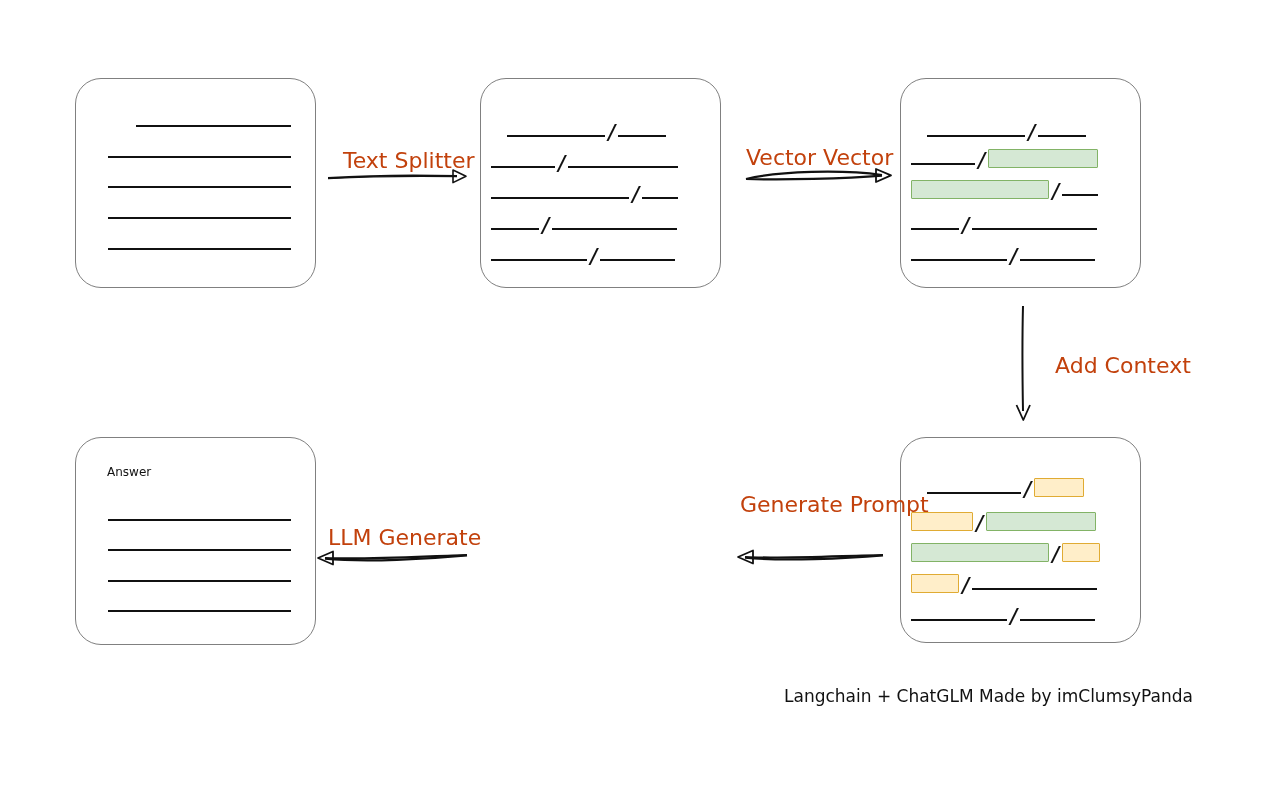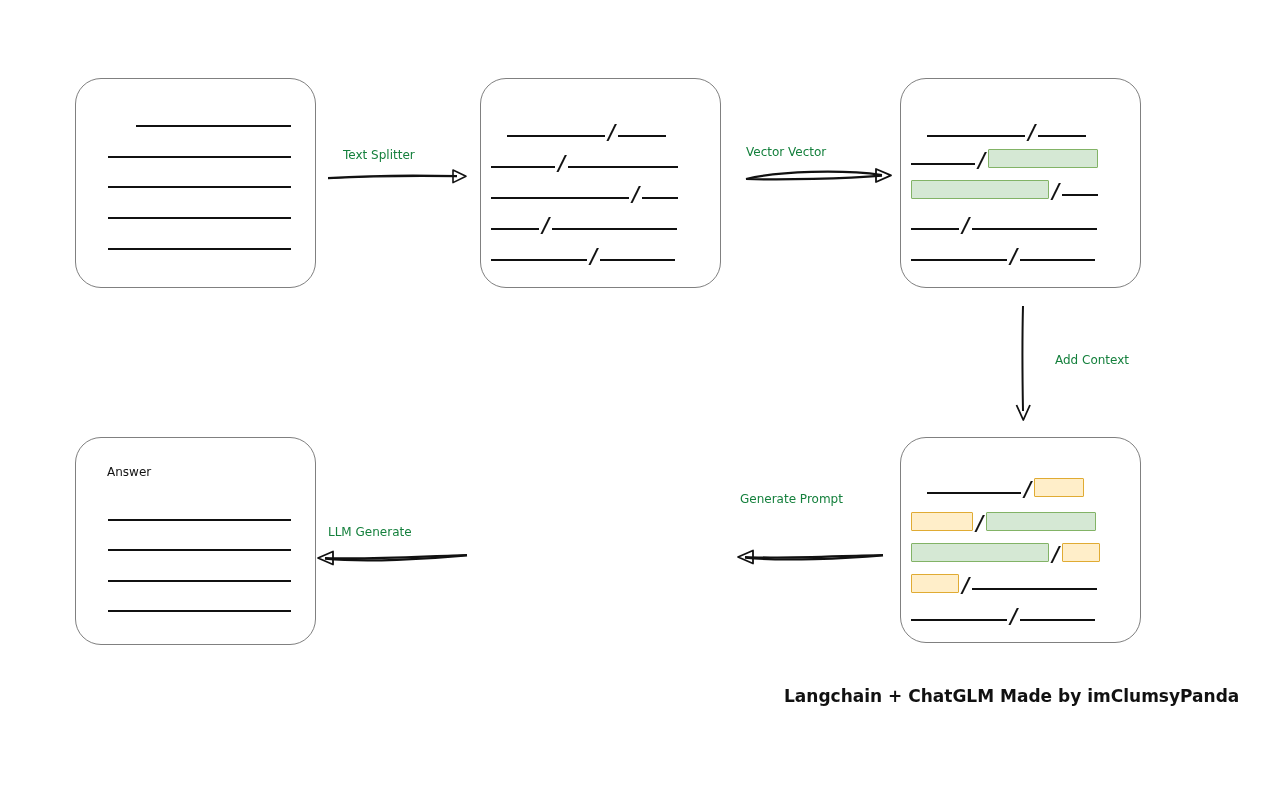--- a/index.html
+++ b/index.html
@@ -86,22 +86,22 @@
   .uline {
     position: absolute;
     border-bottom: 2px solid #111111;
     height: 0;
   }
 
   
   .arrow-label {
     position: absolute;
     font-family: "DejaVu Sans", sans-serif;
-    font-size: 12px;
-    color: #15803d;
+    font-size: 22px;
+    color: #c2410c;
     white-space: nowrap;
   }
 
   
   .caption {
     position: absolute;
     font-family: "DejaVu Sans", sans-serif;
     font-size: 17px;
     color: #111111;
     white-space: nowrap;
@@ -245,15 +245,15 @@
   </svg>
 
   <div class="card" style="left:75px; top:437px; width:241px; height:208px;">
     <div class="card-heading" style="left:31px; top:27px;">Answer</div>
     <div class="uline" style="left:32px; top:81px; width:183px;"></div>
     <div class="uline" style="left:32px; top:111px; width:183px;"></div>
     <div class="uline" style="left:32px; top:142px; width:183px;"></div>
     <div class="uline" style="left:32px; top:172px; width:183px;"></div>
   </div>
 
-  <div class="caption" style="left:784px; top:686px;font-weight:bold;">Langchain + ChatGLM Made by imClumsyPanda</div>
+  <div class="caption" style="left:784px; top:686px;">Langchain + ChatGLM Made by imClumsyPanda</div>
 
 </div>
 
 </body></html>

